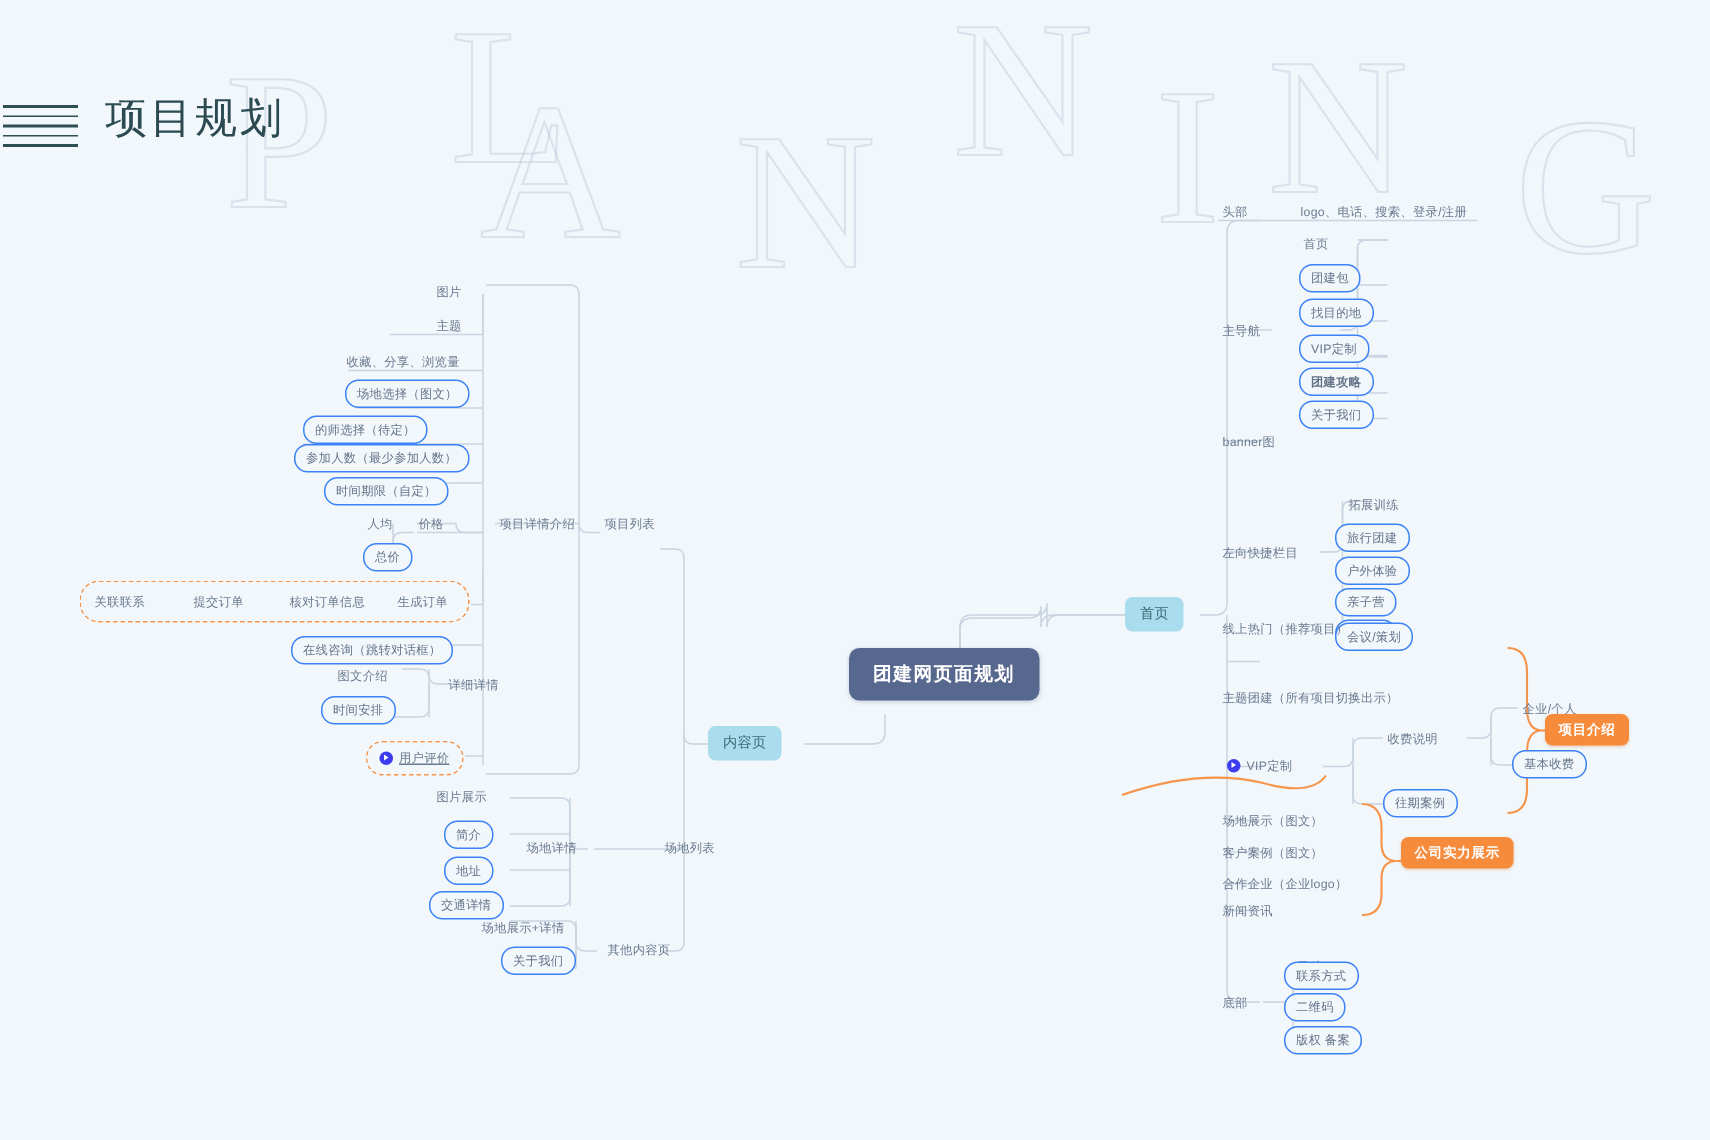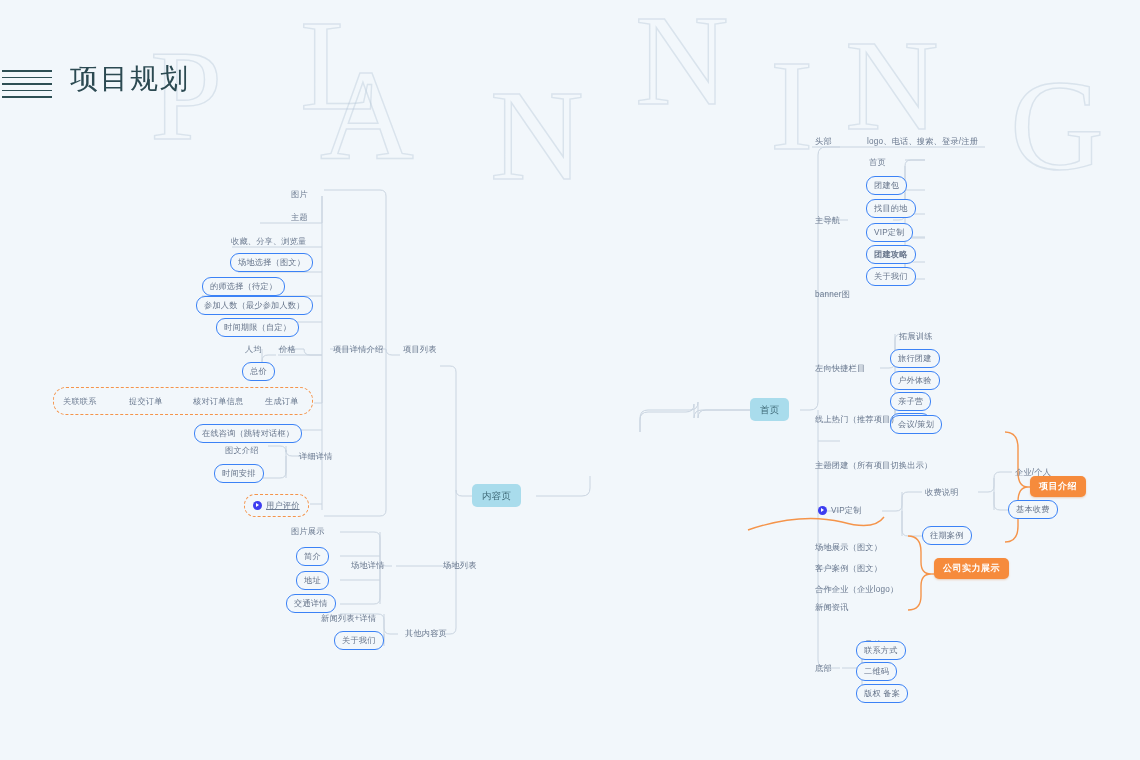--- a/index.html
+++ b/index.html
@@ -204,20 +204,21 @@
     <path d="M380,580 L340,580"></path>
 
     <path d="M396,566 L440,566"></path>
 
     <path d="M398,634 L390,634 Q384,634 384,628 L384,620 Q384,614 378,614 L340,614"></path>
     <path d="M384,634 L384,640 Q384,646 378,646 L340,646"></path>
     <path d="M384,614 L384,646"></path>
   </g>
 </svg>
 
+<div class="node root" style="left:566px;top:432px;">团建网页面规划</div>
 
 <div class="node lvl1" style="left:750px;top:398px;">首页</div>
 <div class="node lvl1" style="left:472px;top:484px;">内容页</div>
 
 <div class="node plain" style="left:812px;top:134px;">头部</div>
 <div class="node plain" style="left:864px;top:134px;">logo、电话、搜索、登录/注册</div>
 
 <div class="node plain" style="left:812px;top:213px;">主导航</div>
 <div class="node plain" style="left:866px;top:155px;">首页</div>
 <div class="node pill" style="left:866px;top:176px;">团建包</div>
@@ -294,16 +295,16 @@
 </div>
 
 <div class="node plain" style="left:440px;top:558px;">场地列表</div>
 <div class="node plain" style="left:348px;top:558px;">场地详情</div>
 <div class="node plain" style="left:288px;top:524px;">图片展示</div>
 <div class="node pill" style="left:296px;top:547px;">简介</div>
 <div class="node pill" style="left:296px;top:571px;">地址</div>
 <div class="node pill" style="left:286px;top:594px;">交通详情</div>
 
 <div class="node plain" style="left:402px;top:626px;">其他内容页</div>
-<div class="node plain" style="left:318px;top:611px;">新闻列表+详情</div>
+<div class="node plain" style="left:318px;top:611px;">场地展示+详情</div>
 <div class="node pill" style="left:334px;top:631px;">关于我们</div>
 
 </div>
 
 </body></html>

